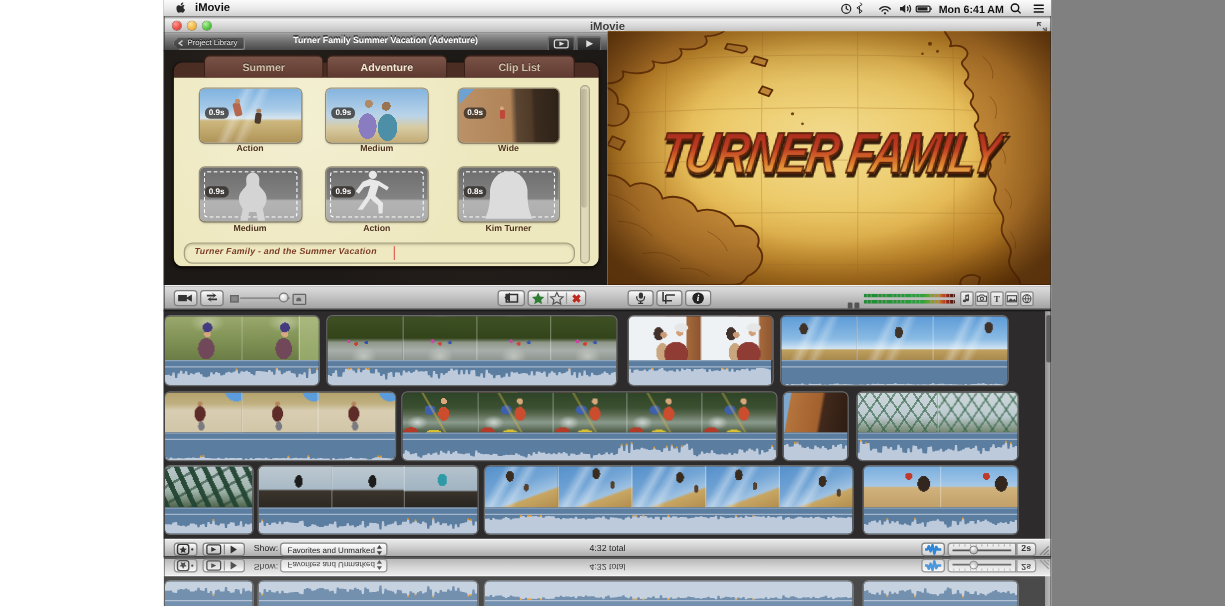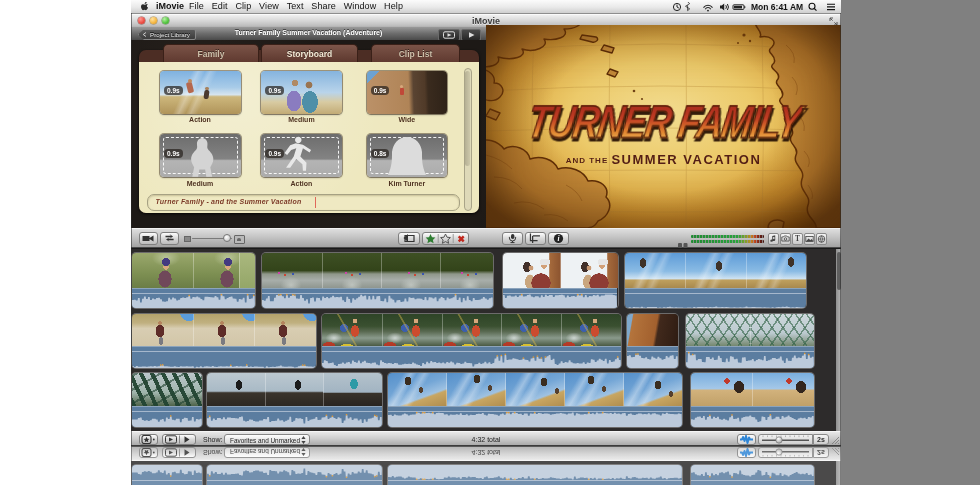--- a/index.html
+++ b/index.html
@@ -7,21 +7,20 @@
  -webkit-box-reflect:below 0px linear-gradient(rgba(0,0,0,.9),rgba(0,0,0,.85));}
 .abs{position:absolute;}
 </style></head><body>
 <div id="stage">
     <div id="app">
 <div class="abs" style="left:0;top:0;width:710px;height:13px;background:linear-gradient(180deg,#fbfbfb,#e9e9e9 55%,#cfcfcf);border-bottom:1px solid #8e8e8e;">
 <svg class="abs" style="left:10px;top:2px" width="9" height="10" viewBox="0 0 9 10">
           <path d="M6.3 1.6c-.5.6-1.2.9-1.9.9-.1-.8.3-1.5.7-2 .4-.5 1.2-.9 1.8-.9.1.7-.2 1.4-.6 2zM6.8 2.8c-1 0-1.5.6-2.2.6-.7 0-1.4-.6-2.3-.6C1.2 2.8 0 3.8 0 5.8c0 2 1.5 4.2 2.6 4.2.5 0 .9-.4 1.7-.4.8 0 1 .4 1.7.4 1.1 0 2.4-2.2 2.6-3.2-1-.4-1.5-1.1-1.5-2 0-.9.5-1.5 1.1-1.9-.4-.4-1-.7-1.4-.7z" transform="scale(0.82)" fill="#2a2a2a"></path>
         </svg>
 <div class="abs" style="left:25px;top:1px;font-size:9px;font-weight:bold;color:#111;">iMovie</div>
-<div class="abs" style="left:58px;top:1px;font-size:9px;color:#111;letter-spacing:.1px">File&nbsp;&nbsp;&nbsp;Edit&nbsp;&nbsp;&nbsp;Clip&nbsp;&nbsp;&nbsp;View&nbsp;&nbsp;&nbsp;Text&nbsp;&nbsp;&nbsp;Share&nbsp;&nbsp;&nbsp;Window&nbsp;&nbsp;&nbsp;Help</div>
 <div class="abs" style="left:620px;top:1.5px;font-size:8.5px;font-weight:bold;color:#111;">Mon 6:41 AM</div>
 <svg class="abs" style="left:541px;top:1.5px" width="76" height="10" viewBox="0 0 76 10">
  <g stroke="#222" fill="none" stroke-width="1">
   <circle cx="5" cy="5" r="3.6"></circle>
             <path d="M5 2.6V5l1.8 1"></path>
   <path d="M20.8 1.4v7.2l2.8-2.4-5.6-3.4 5.6-3.6-2.8-2.4" transform="translate(0,2.2) scale(.75)"></path>
   <path d="M31.5 5.6 a5.5 5.5 0 0 1 9 0" stroke-width="1.1"></path>
             <path d="M33.3 7.2 a3 3 0 0 1 5.4 0" stroke-width="1.1"></path>
             <circle cx="36" cy="8.6" r="0.9" fill="#222" stroke="none"></circle>
   <path d="M48 3.6h1.8l2.4-2v6.8l-2.4-2H48z" fill="#222" stroke="none"></path>
@@ -68,22 +67,22 @@
           </svg></div>
 </div>
 <div class="abs" style="left:0;top:40px;width:355px;height:188px;background:
 radial-gradient(circle at 20% 30%, rgba(60,50,42,.35), rgba(0,0,0,0) 40%),
 radial-gradient(circle at 70% 70%, rgba(55,45,38,.3), rgba(0,0,0,0) 45%),
 #1d1916;"></div>
 <div class="abs" style="left:8px;top:50px;width:340px;height:163px;background:#4c2d24;border-radius:7px;box-shadow:0 1px 3px rgba(0,0,0,.8)"></div>
 <div class="abs" style="left:8px;top:62px;width:340px;height:151px;background:
  radial-gradient(circle at 30% 20%, rgba(255,255,255,.30), rgba(255,255,255,0) 55%),
  #eee8bf;border-radius:0 0 7px 7px;"></div>
-<div class="abs" style="left:32px;top:43.5px;width:96px;height:18.5px;background:linear-gradient(180deg,#7a5347,#603a30);border-radius:5px 5px 0 0;border:1px solid #3a2018;border-bottom:none;box-sizing:border-box;text-align:center;font-size:8.5px;font-weight:bold;color:#cdbfa9;line-height:18px;text-shadow:0 -1px 0 rgba(0,0,0,.5)">Family</div>
-      <div class="abs" style="left:130px;top:43.5px;width:97px;height:18.5px;background:linear-gradient(180deg,#7d564a,#5d382e);border-radius:5px 5px 0 0;border:1px solid #3a2018;border-bottom:none;box-sizing:border-box;text-align:center;font-size:8.5px;font-weight:bold;color:#f3ead6;line-height:18px;text-shadow:0 -1px 0 rgba(0,0,0,.5)">Storyboard</div>
+<div class="abs" style="left:32px;top:43.5px;width:96px;height:18.5px;background:linear-gradient(180deg,#7a5347,#603a30);border-radius:5px 5px 0 0;border:1px solid #3a2018;border-bottom:none;box-sizing:border-box;text-align:center;font-size:8.5px;font-weight:bold;color:#cdbfa9;line-height:18px;text-shadow:0 -1px 0 rgba(0,0,0,.5)">Summer</div>
+      <div class="abs" style="left:130px;top:43.5px;width:97px;height:18.5px;background:linear-gradient(180deg,#7d564a,#5d382e);border-radius:5px 5px 0 0;border:1px solid #3a2018;border-bottom:none;box-sizing:border-box;text-align:center;font-size:8.5px;font-weight:bold;color:#f3ead6;line-height:18px;text-shadow:0 -1px 0 rgba(0,0,0,.5)">Adventure</div>
       <div class="abs" style="left:240px;top:43.5px;width:89px;height:18.5px;background:linear-gradient(180deg,#7a5347,#603a30);border-radius:5px 5px 0 0;border:1px solid #3a2018;border-bottom:none;box-sizing:border-box;text-align:center;font-size:8.5px;font-weight:bold;color:#cdbfa9;line-height:18px;text-shadow:0 -1px 0 rgba(0,0,0,.5)">Clip List</div>
       <div class="abs" style="left:29px;top:70.7px;width:80.5px;height:43px;border-radius:4px;overflow:hidden;background:linear-gradient(115deg, rgba(255,255,255,0) 32%, rgba(255,255,255,.3) 38%, rgba(255,255,255,0) 45%, rgba(255,255,255,.25) 50%, rgba(255,255,255,0) 57%),
  linear-gradient(180deg,#7fb2e0 0%,#a8cbe8 38%,#d6e4ee 55%,#cdb77c 60%,#b0945a 100%);box-shadow:0 0 0 1px rgba(60,45,30,.45), 0 1px 2px rgba(0,0,0,.3)">
         <div class="abs" style="left:27px;top:11px;width:6px;height:11px;background:#b5684e;border-radius:2px;transform:rotate(-14deg)"></div>
         <div class="abs" style="left:28px;top:8px;width:4px;height:4px;background:#c08a5e;border-radius:50%"></div>
         <div class="abs" style="left:44px;top:19px;width:5px;height:9px;background:#4a3a30;border-radius:2px;transform:rotate(8deg)"></div>
         <div class="abs" style="left:45px;top:16px;width:3.5px;height:3.5px;background:#a8825e;border-radius:50%"></div>
         <div class="abs" style="left:4px;top:15px;height:9px;padding:0 3px;background:rgba(40,35,30,.72);border-radius:4px;font-size:6.5px;font-weight:bold;color:#fff;line-height:9px">0.9s</div>
       </div>
       <div class="abs" style="left:19px;top:116px;width:100px;text-align:center;font-size:7px;font-weight:bold;color:#4f3322;">Action</div>
@@ -189,24 +188,20 @@
             <circle cx="144" cy="86" r="1.2"></circle>
 </g>
 </svg>
 <div class="abs" style="left:0;top:0;width:355px;height:203px;background:radial-gradient(ellipse 62% 72% at 50% 45%, rgba(0,0,0,0) 52%, rgba(122,66,12,.38) 78%, rgba(70,34,4,.75) 100%);box-shadow:inset 0 0 55px rgba(70,34,4,.55)"></div>
 <div class="abs" style="left:0;top:76px;width:355px;text-align:center;transform:skewX(-9deg);">
  <span style="font-size:46px;font-weight:bold;font-style:italic;letter-spacing:-2px;display:inline-block;transform:scaleX(.79);line-height:0.95;
  background:linear-gradient(180deg,#a1261b 0%,#c03d23 40%,#e0842f 70%,#f2c96a 100%);
  -webkit-background-clip:text;color:transparent;
  -webkit-text-stroke:1.4px #58220a;filter:drop-shadow(2.5px 3.5px 0 rgba(40,18,4,.95));white-space:nowrap">TURNER FAMILY</span>
 </div>
-<div class="abs" style="left:0;top:125px;width:355px;text-align:center;color:#531e15;font-weight:bold;">
- <span style="font-size:8px;letter-spacing:1px;vertical-align:1.5px;">AND THE </span>
- <span style="font-size:13px;letter-spacing:1.5px;">SUMMER VACATION</span>
-</div>
 </div>
 <div class="abs" style="left:0;top:228px;width:710px;height:19.5px;background:linear-gradient(180deg,#dedede,#c4c4c4 45%,#a2a2a2);border-top:1px solid #f2f2f2;border-bottom:1px solid #4a4a4a;box-sizing:border-box;">
         <div class="abs" style="left:8px;top:2.5px;width:19px;height:13px;background:linear-gradient(180deg,#fdfdfd,#d8d8d8 50%,#bcbcbc);border:1px solid #7f7f7f;border-radius:3px;box-sizing:border-box;text-align:center;line-height:0"><svg width="17" height="11" viewBox="0 0 17 11">
             <path d="M2.5 3h7v2l4-2.4v5.8L9.5 6v2h-7z" fill="#333"></path>
           </svg></div>
         <div class="abs" style="left:29px;top:2.5px;width:19px;height:13px;background:linear-gradient(180deg,#fdfdfd,#d8d8d8 50%,#bcbcbc);border:1px solid #7f7f7f;border-radius:3px;box-sizing:border-box;text-align:center;line-height:0"><svg width="17" height="11" viewBox="0 0 17 11">
             <path d="M4 3h6l-1.6-1.8 4 2.6-4 2.6L10 4.6H4zM13 8H7l1.6 1.8-4-2.6 4-2.6L7 6.4h6z" fill="#333" transform="scale(.9) translate(1,0)"></path>
           </svg></div>
         <div class="abs" style="left:53px;top:7px;width:5px;height:4px;background:#888;border:1px solid #666"></div>
         <div class="abs" style="left:61px;top:8.5px;width:40px;height:1.5px;background:#7a7a7a;border-radius:1px"></div>

